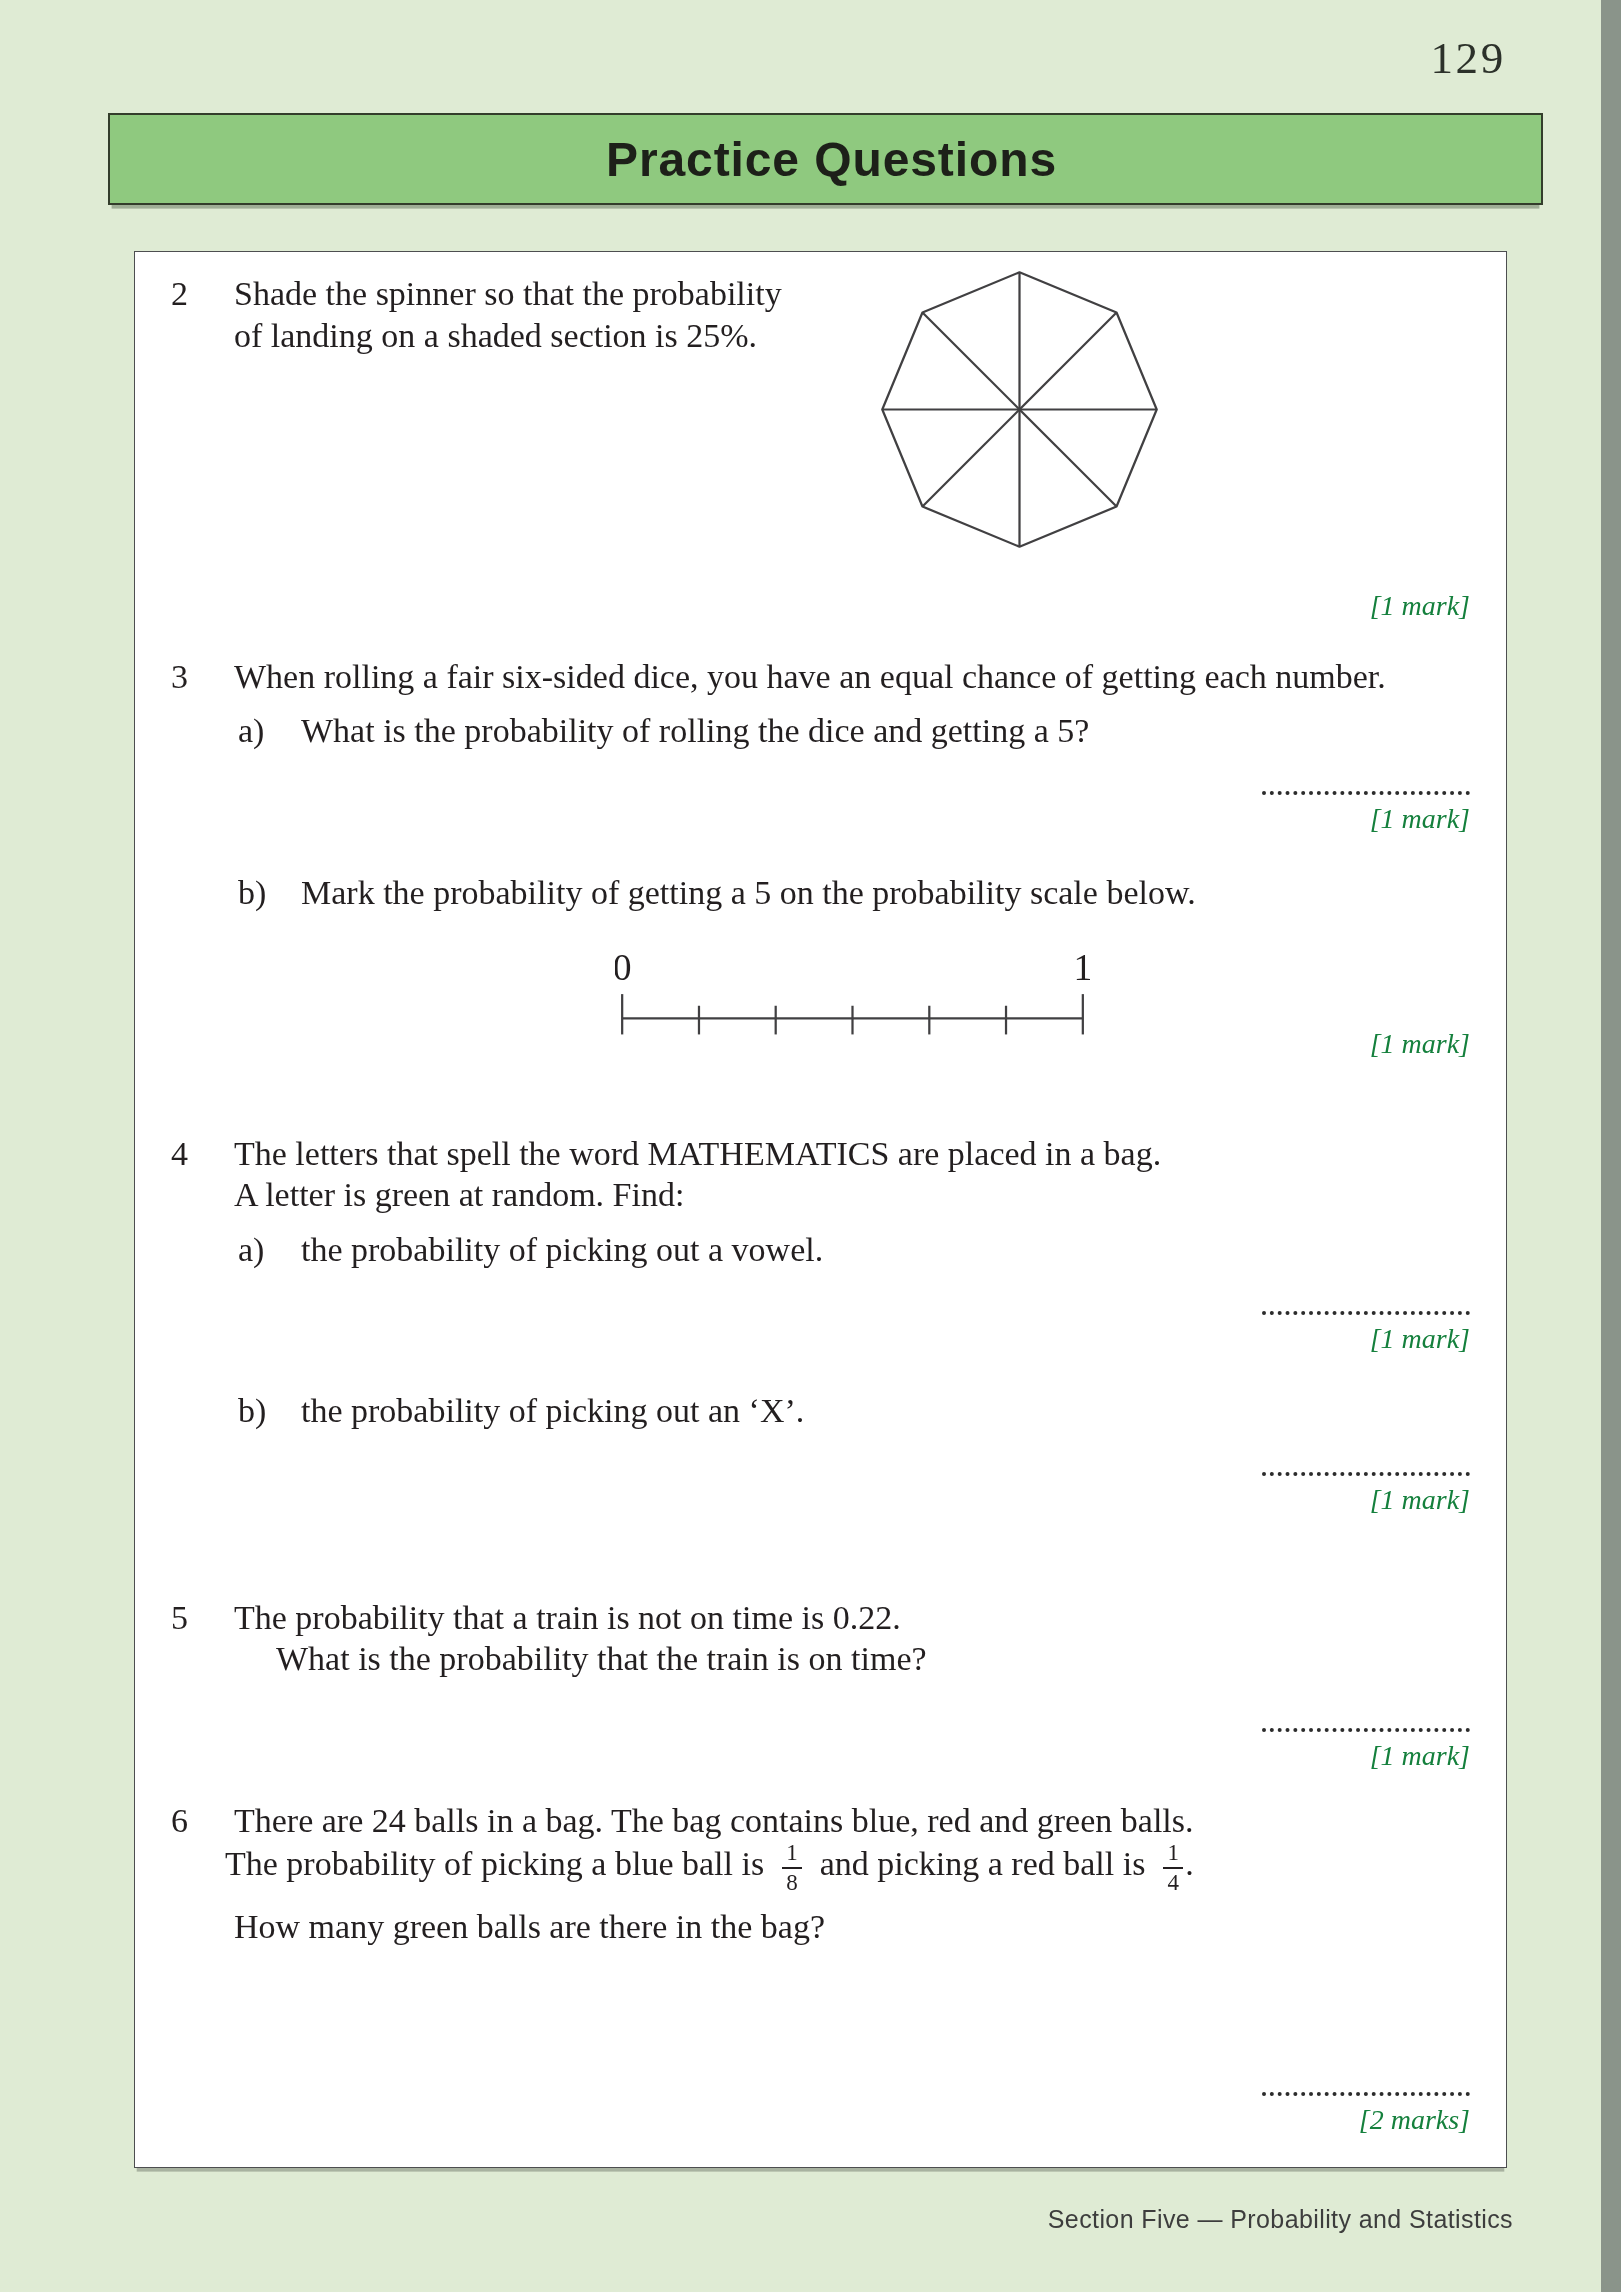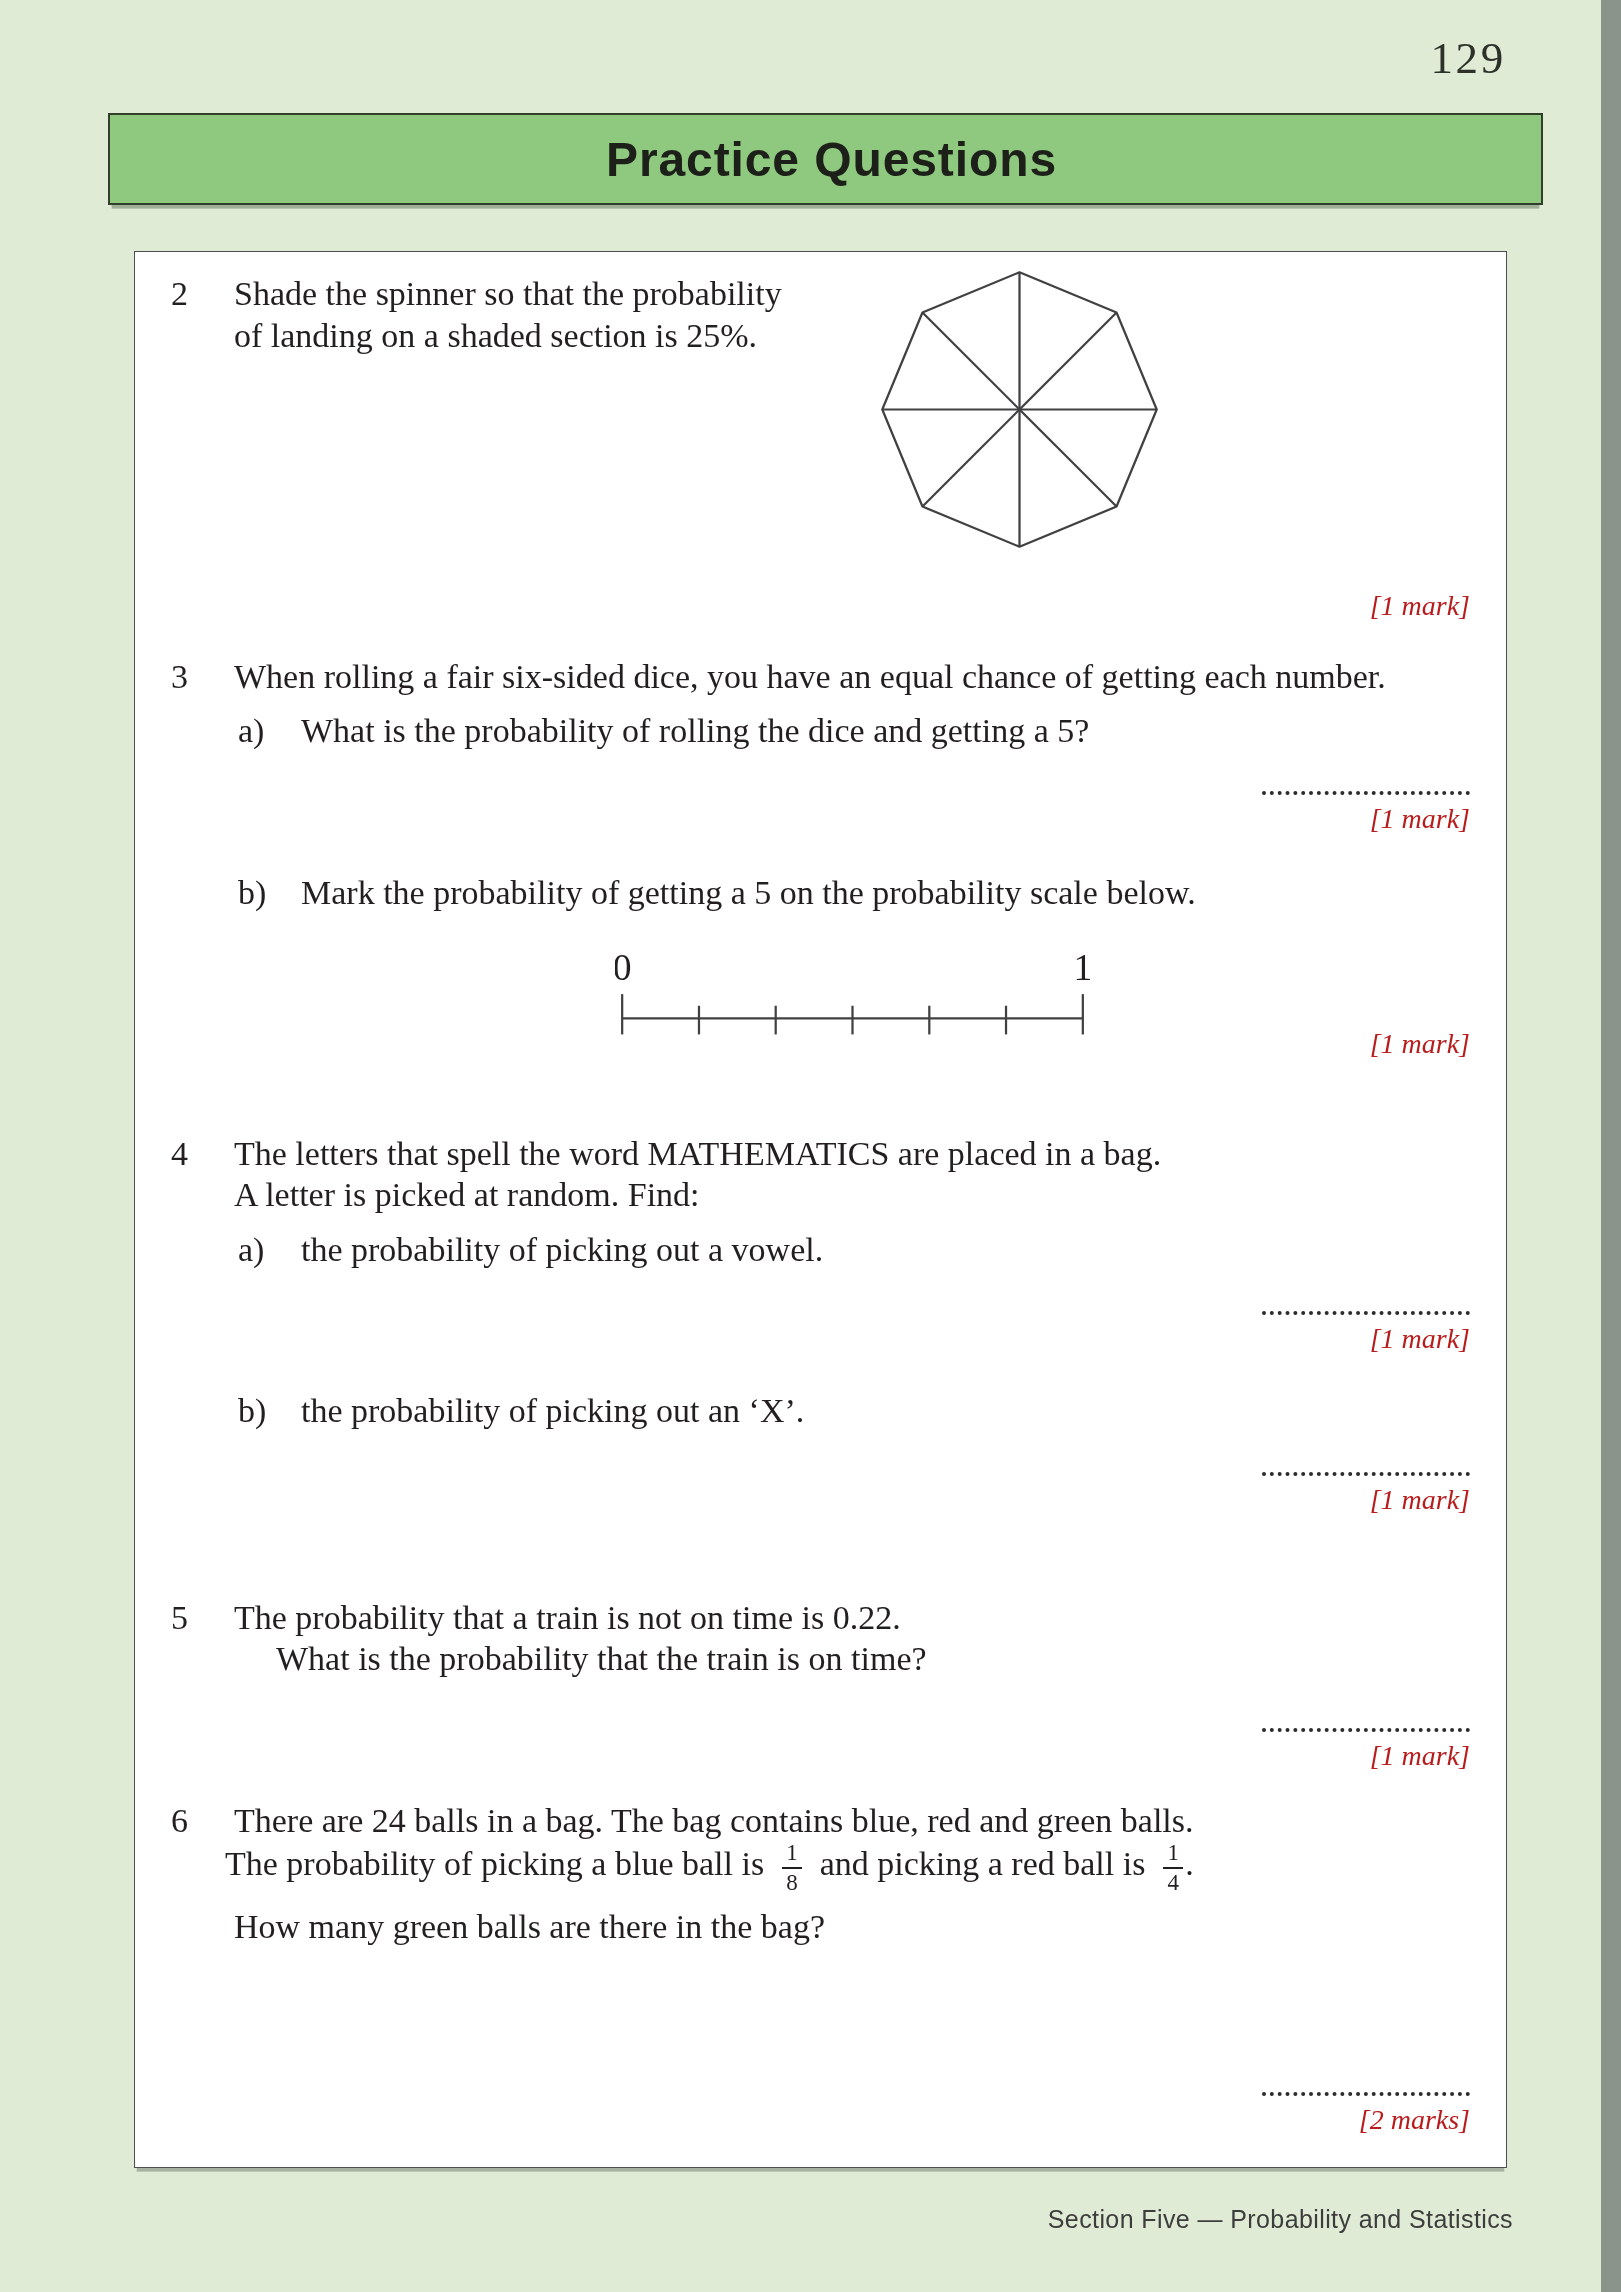--- a/index.html
+++ b/index.html
@@ -24,21 +24,21 @@
   .panel{
     position:absolute;left:134px;top:251px;width:1373px;height:1917px;box-sizing:border-box;
     background:#ffffff;border:1.8px solid var(--panel_border,#4d4e50);
     box-shadow:0 6.3px 0 -2.7px #a8b2a0;
   }
   .qgroup{display:contents;}
   .t{position:absolute;font-size:34px;line-height:1.18;white-space:nowrap;}
   .qnum{position:absolute;font-size:34px;line-height:1.18;}
   .answer{position:absolute;right:36px;width:278px;text-align:right;}
   .dots{width:208px;height:0;border-bottom:4.5px dotted #2c2c2c;margin-left:auto;}
-  .mark{font-style:italic;font-size:28px;margin-top:8px;color:#b91c1c;white-space:nowrap;}
+  .mark{font-style:italic;font-size:28px;margin-top:8px;color:#15803d;white-space:nowrap;}
   .figure{position:absolute;}
   .frac-line{position:absolute;font-size:34px;white-space:nowrap;}
   .frac{
     display:inline-flex;flex-direction:column;align-items:center;vertical-align:middle;
     line-height:1;font-size:23px;margin:0 9px;
   }
   .frac-tight{margin-right:1.8px;}
   .fnum{padding:0 4.5px 2.7px;border-bottom:2.2px solid #231f20;}
   .fden{padding-top:2.7px;}
   .footer{
@@ -118,21 +118,21 @@
 
       <div class="answer" style="top:768px;">
         <div class="mark">[1 mark]</div>
       </div>
     </div>
 
     
     <div class="qgroup">
       <div class="qnum" style="left:36px;top:882px;">4</div>
       <div class="t" style="left:99px;top:882px;">The letters that spell the word MATHEMATICS are placed in a bag.</div>
-      <div class="t" style="left:99px;top:923px;">A letter is picked at random.  Find:</div>
+      <div class="t" style="left:99px;top:923px;">A letter is green at random.  Find:</div>
 
       <div class="t" style="left:103px;top:978px;">a)</div>
       <div class="t" style="left:166px;top:978px;">the probability of picking out a vowel.</div>
 
       <div class="answer" style="top:1059px;">
         <div class="dots"></div>
         <div class="mark">[1 mark]</div>
       </div>
 
       <div class="t" style="left:103px;top:1139px;">b)</div>

